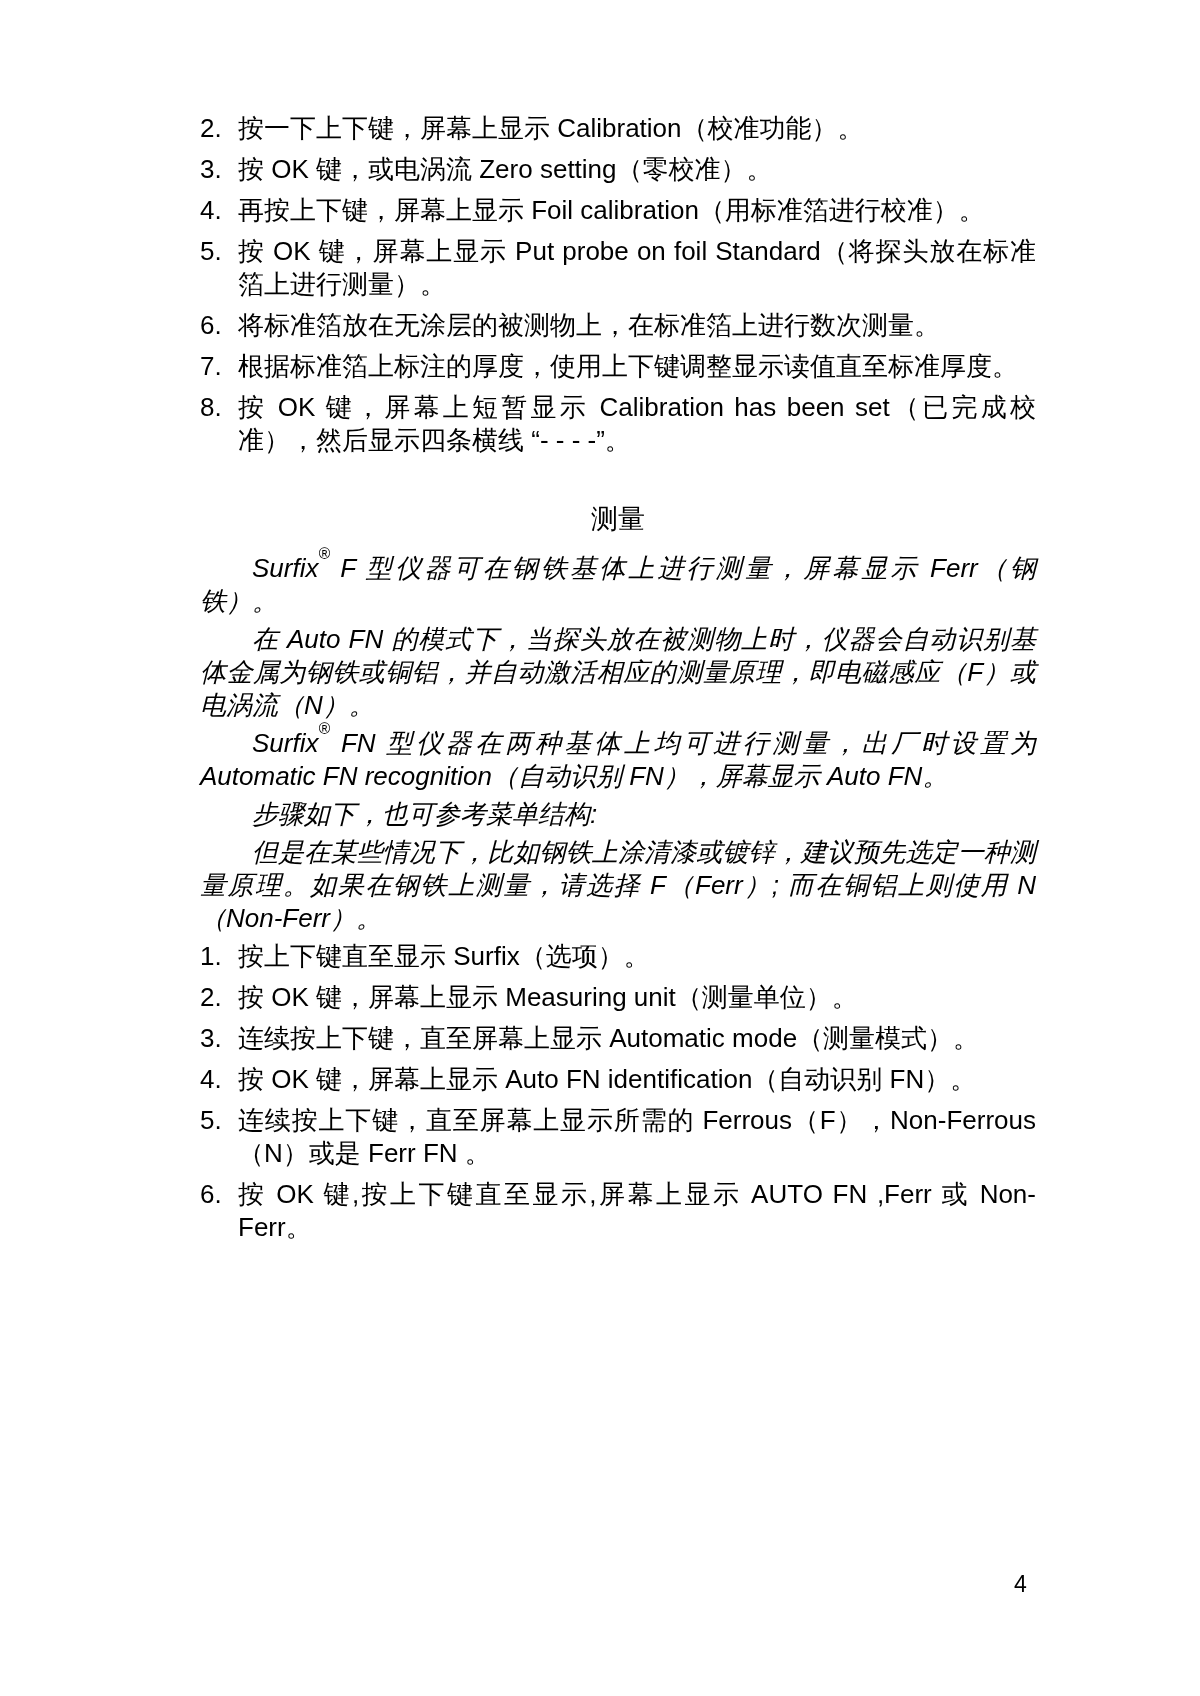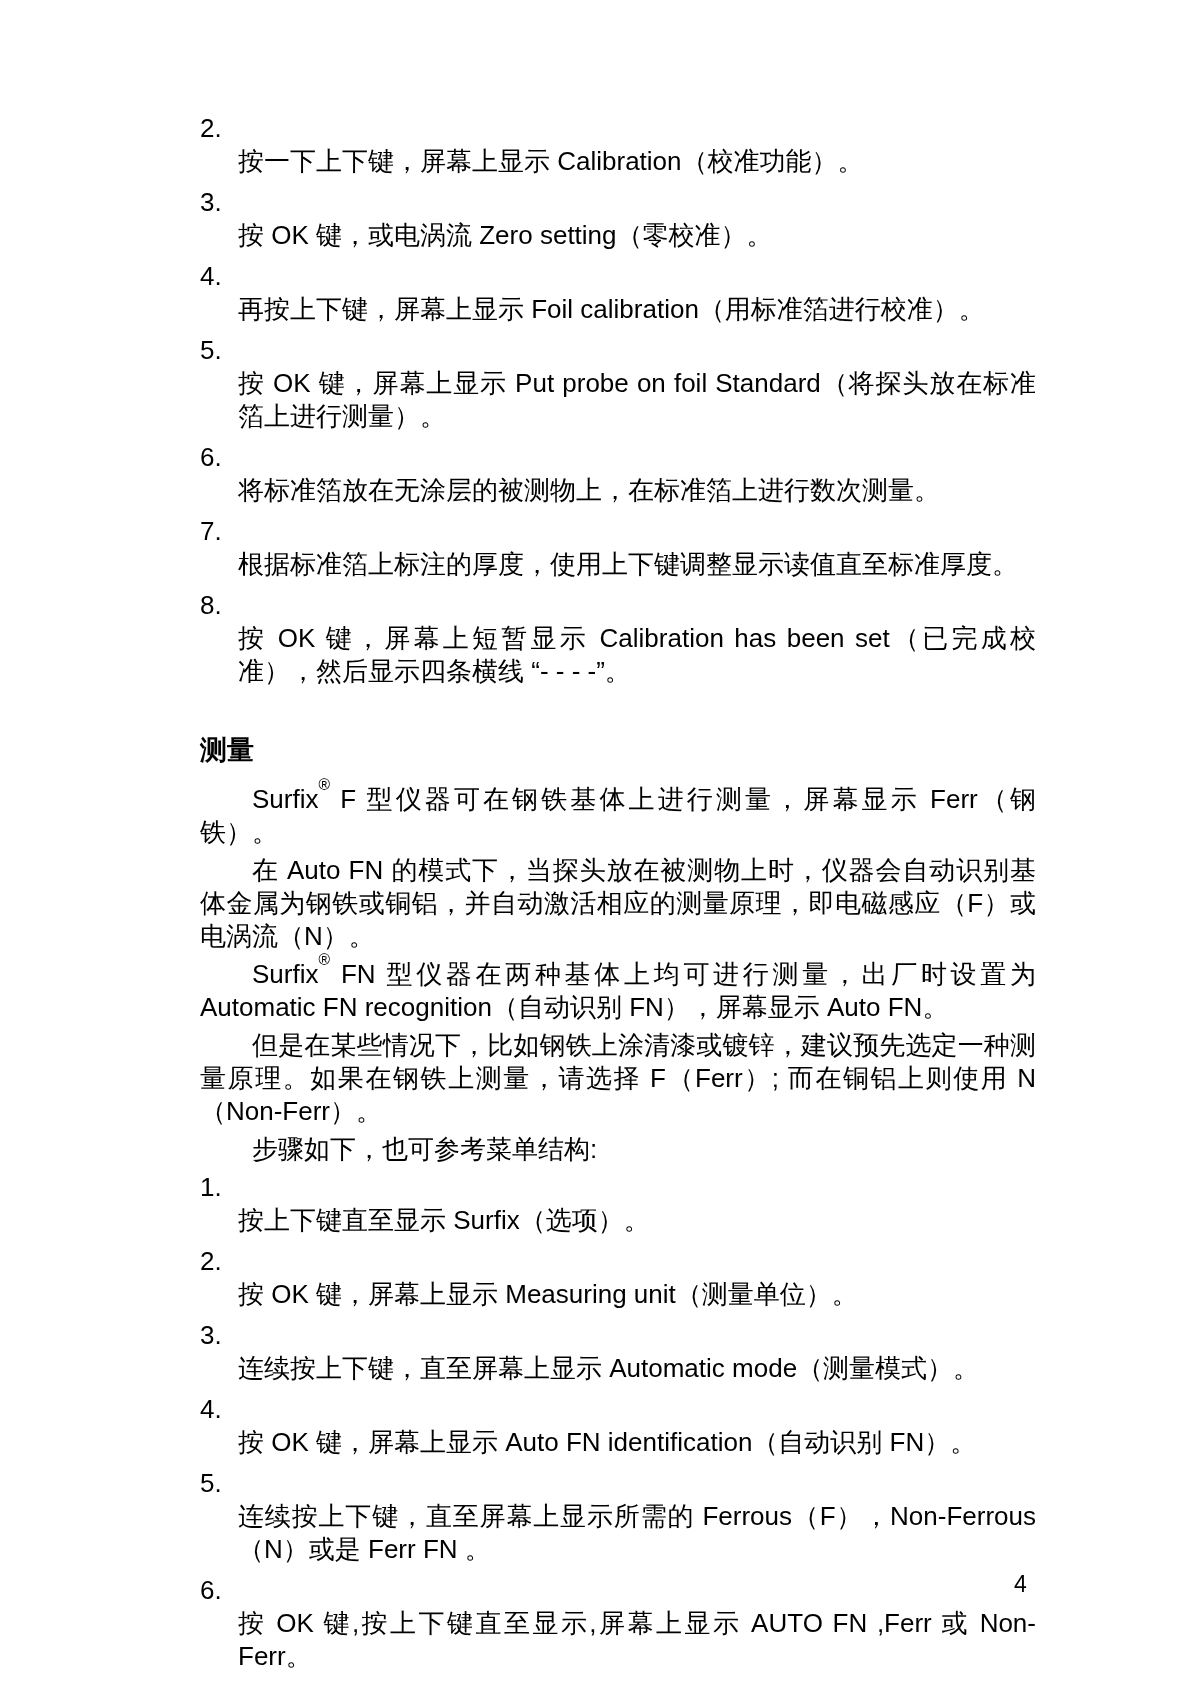--- a/index.html
+++ b/index.html
@@ -17,29 +17,29 @@
     position: absolute;
     left: 200px;
     top: 112px;
     width: 836px;
     font-size: 26px;
     line-height: 33px;
     text-align: justify;
   }
   .step { display: flex; margin-bottom: 8px; }
   .step-num { flex: none; width: 38px; text-align: left; }
-  .step-text { flex: 1; text-align: justify; margin-top: 33px; }
+  .step-text { flex: 1; text-align: justify; }
   .section-heading {
-    font-weight: bold;
+    font-weight: normal;
     font-size: 27px;
     margin-top: 46px;
     margin-bottom: 16px;
-    text-align: left;
+    text-align: center;
   }
-  .para { margin: 0 0 5px 0; }
+  .para { margin: 0 0 5px 0; font-style: italic; }
   .para.indent { text-indent: 52px; }
   sup.reg {
     font-size: 60%;
     position: relative;
     top: -0.55em;
     line-height: 0;
   }
   .page-number {
     position: absolute;
     left: 1014px;
@@ -87,23 +87,23 @@
 
     <div class="section-heading">测量</div>
 
     <p class="para indent"><span>Surfix</span><sup class="reg">®</sup><span> F 型仪器可在钢铁基体上进行测量，屏幕显示 Ferr（钢铁）。</span></p>
 
 
     <p class="para indent">在 Auto FN 的模式下，当探头放在被测物上时，仪器会自动识别基体金属为钢铁或铜铝，并自动激活相应的测量原理，即电磁感应（F）或电涡流（N）。</p>
 
     <p class="para indent"><span>Surfix</span><sup class="reg">®</sup><span> FN 型仪器在两种基体上均可进行测量，出厂时设置为 Automatic FN recognition（自动识别 FN），屏幕显示 Auto FN。</span></p>
 
+    <p class="para indent">步骤如下，也可参考菜单结构:</p>
+
     <p class="para indent">但是在某些情况下，比如钢铁上涂清漆或镀锌，建议预先选定一种测量原理。如果在钢铁上测量，请选择 F（Ferr）; 而在铜铝上则使用 N（Non-Ferr）。</p>
-
-    <p class="para indent">步骤如下，也可参考菜单结构:</p>
 
     <div>
       <div class="step">
         <span class="step-num">1.</span>
         <span class="step-text">按上下键直至显示 Surfix（选项）。</span>
       </div>
       <div class="step">
         <span class="step-num">2.</span>
         <span class="step-text">按 OK 键，屏幕上显示 Measuring unit（测量单位）。</span>
       </div>

